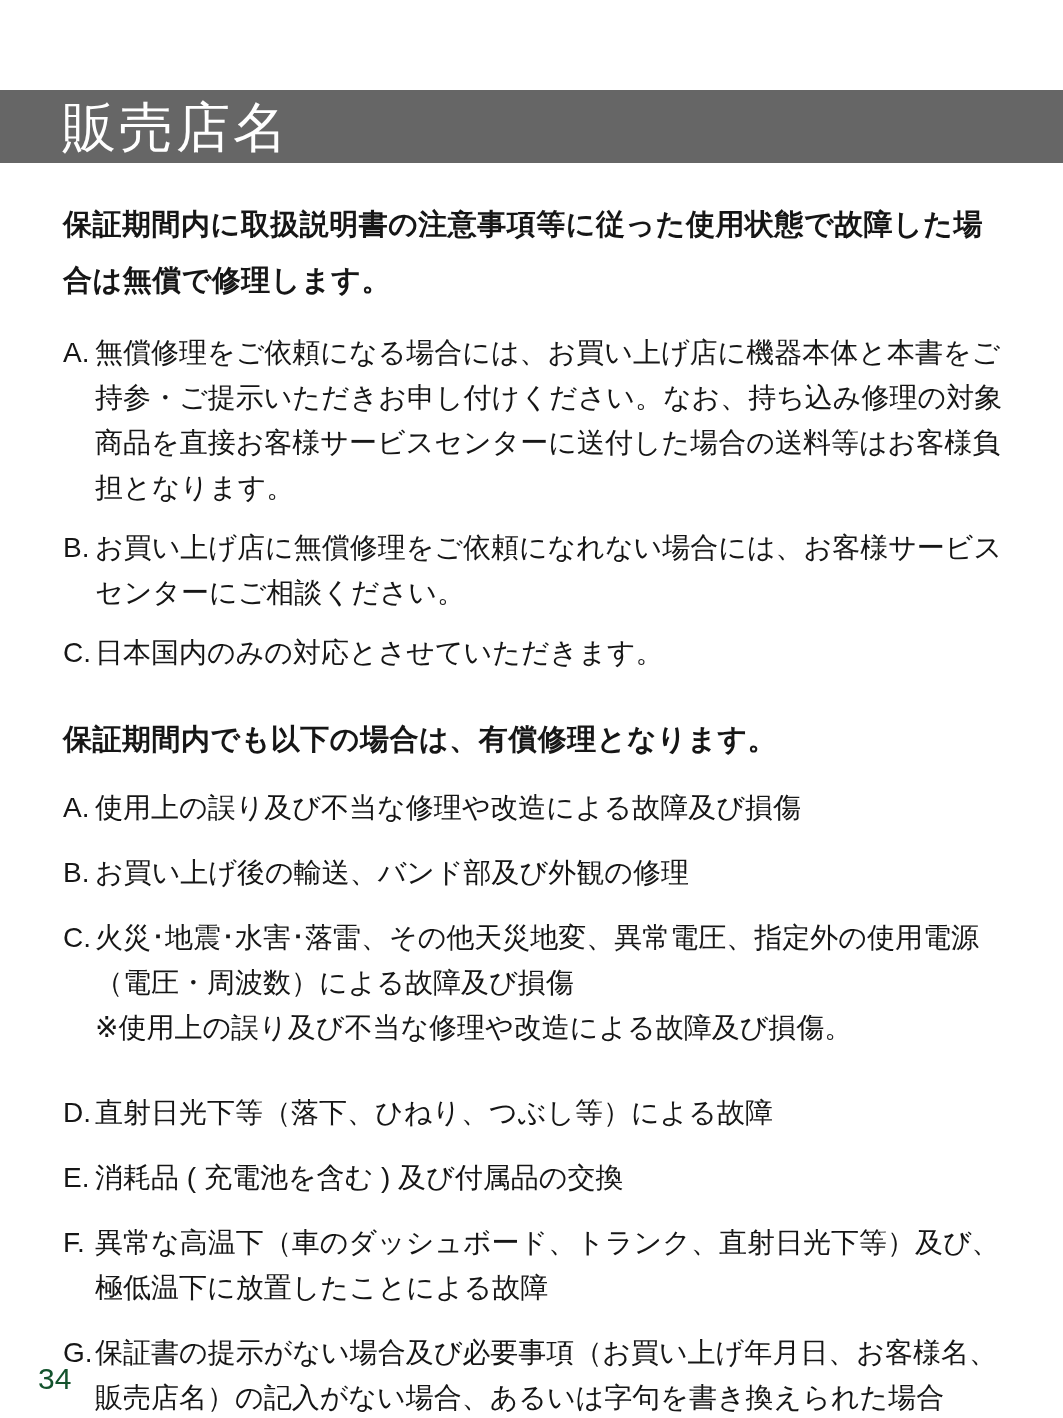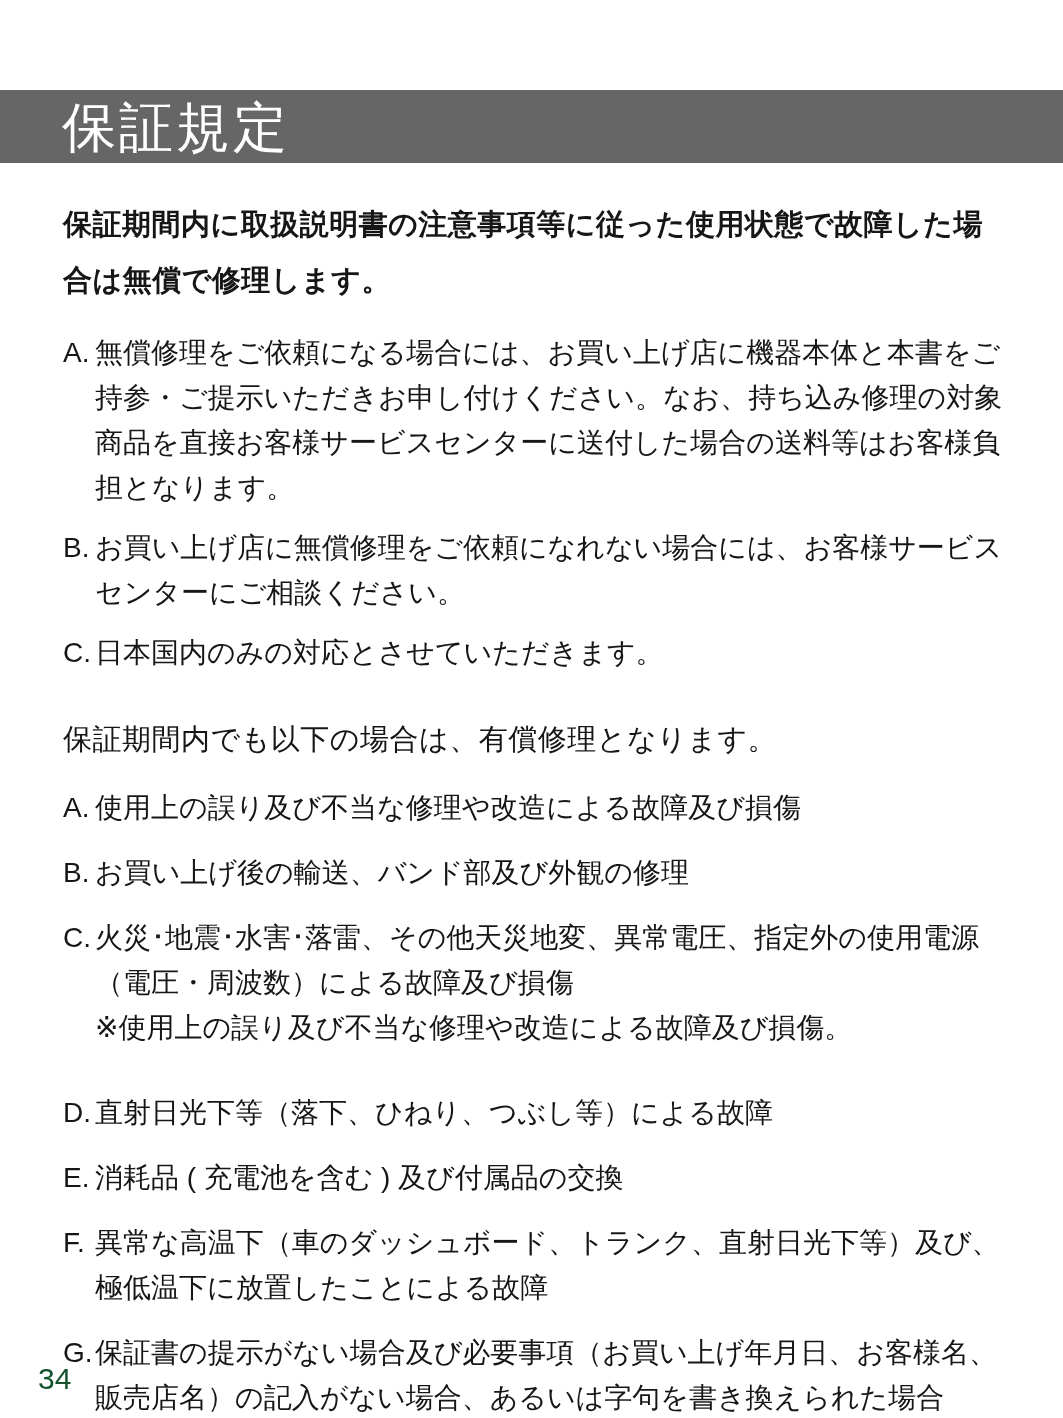--- a/index.html
+++ b/index.html
@@ -57,42 +57,42 @@
     flex: 1;
     font-size: 28px;
     line-height: 45px;
   }
   .item-note {
     font-size: 28px;
     line-height: 45px;
   }
   .section-heading {
     font-size: 29px;
-    font-weight: 400;
+    font-weight: 700;
     line-height: 40px;
     letter-spacing: 0.5px;
     margin: 44px 0 26px 0;
   }
   .list2 .item { margin-bottom: 20px; }
   .list2 .gap-top { margin-top: 40px; }
   .page-number {
     position: absolute;
     left: 38px;
     bottom: 22px;
     font-size: 30px;
     color: #14532d;
   }
 </style>
 </head>
 <body>
 
 <div class="page">
 
   <div class="header-bar">
-    <div class="header-title">保証規定</div>
+    <div class="header-title">販売店名</div>
   </div>
 
   <div class="content">
 
     <div class="intro">保証期間内に取扱説明書の注意事項等に従った使用状態で故障した場合は無償で修理します。</div>
 
     <div class="list list1">
       <div class="item">
         <span class="item-label">A.</span>
         <div class="item-body">無償修理をご依頼になる場合には、お買い上げ店に機器本体と本書をご持参・ご提示いただきお申し付けください。なお、持ち込み修理の対象商品を直接お客様サービスセンターに送付した場合の送料等はお客様負担となります。</div>

